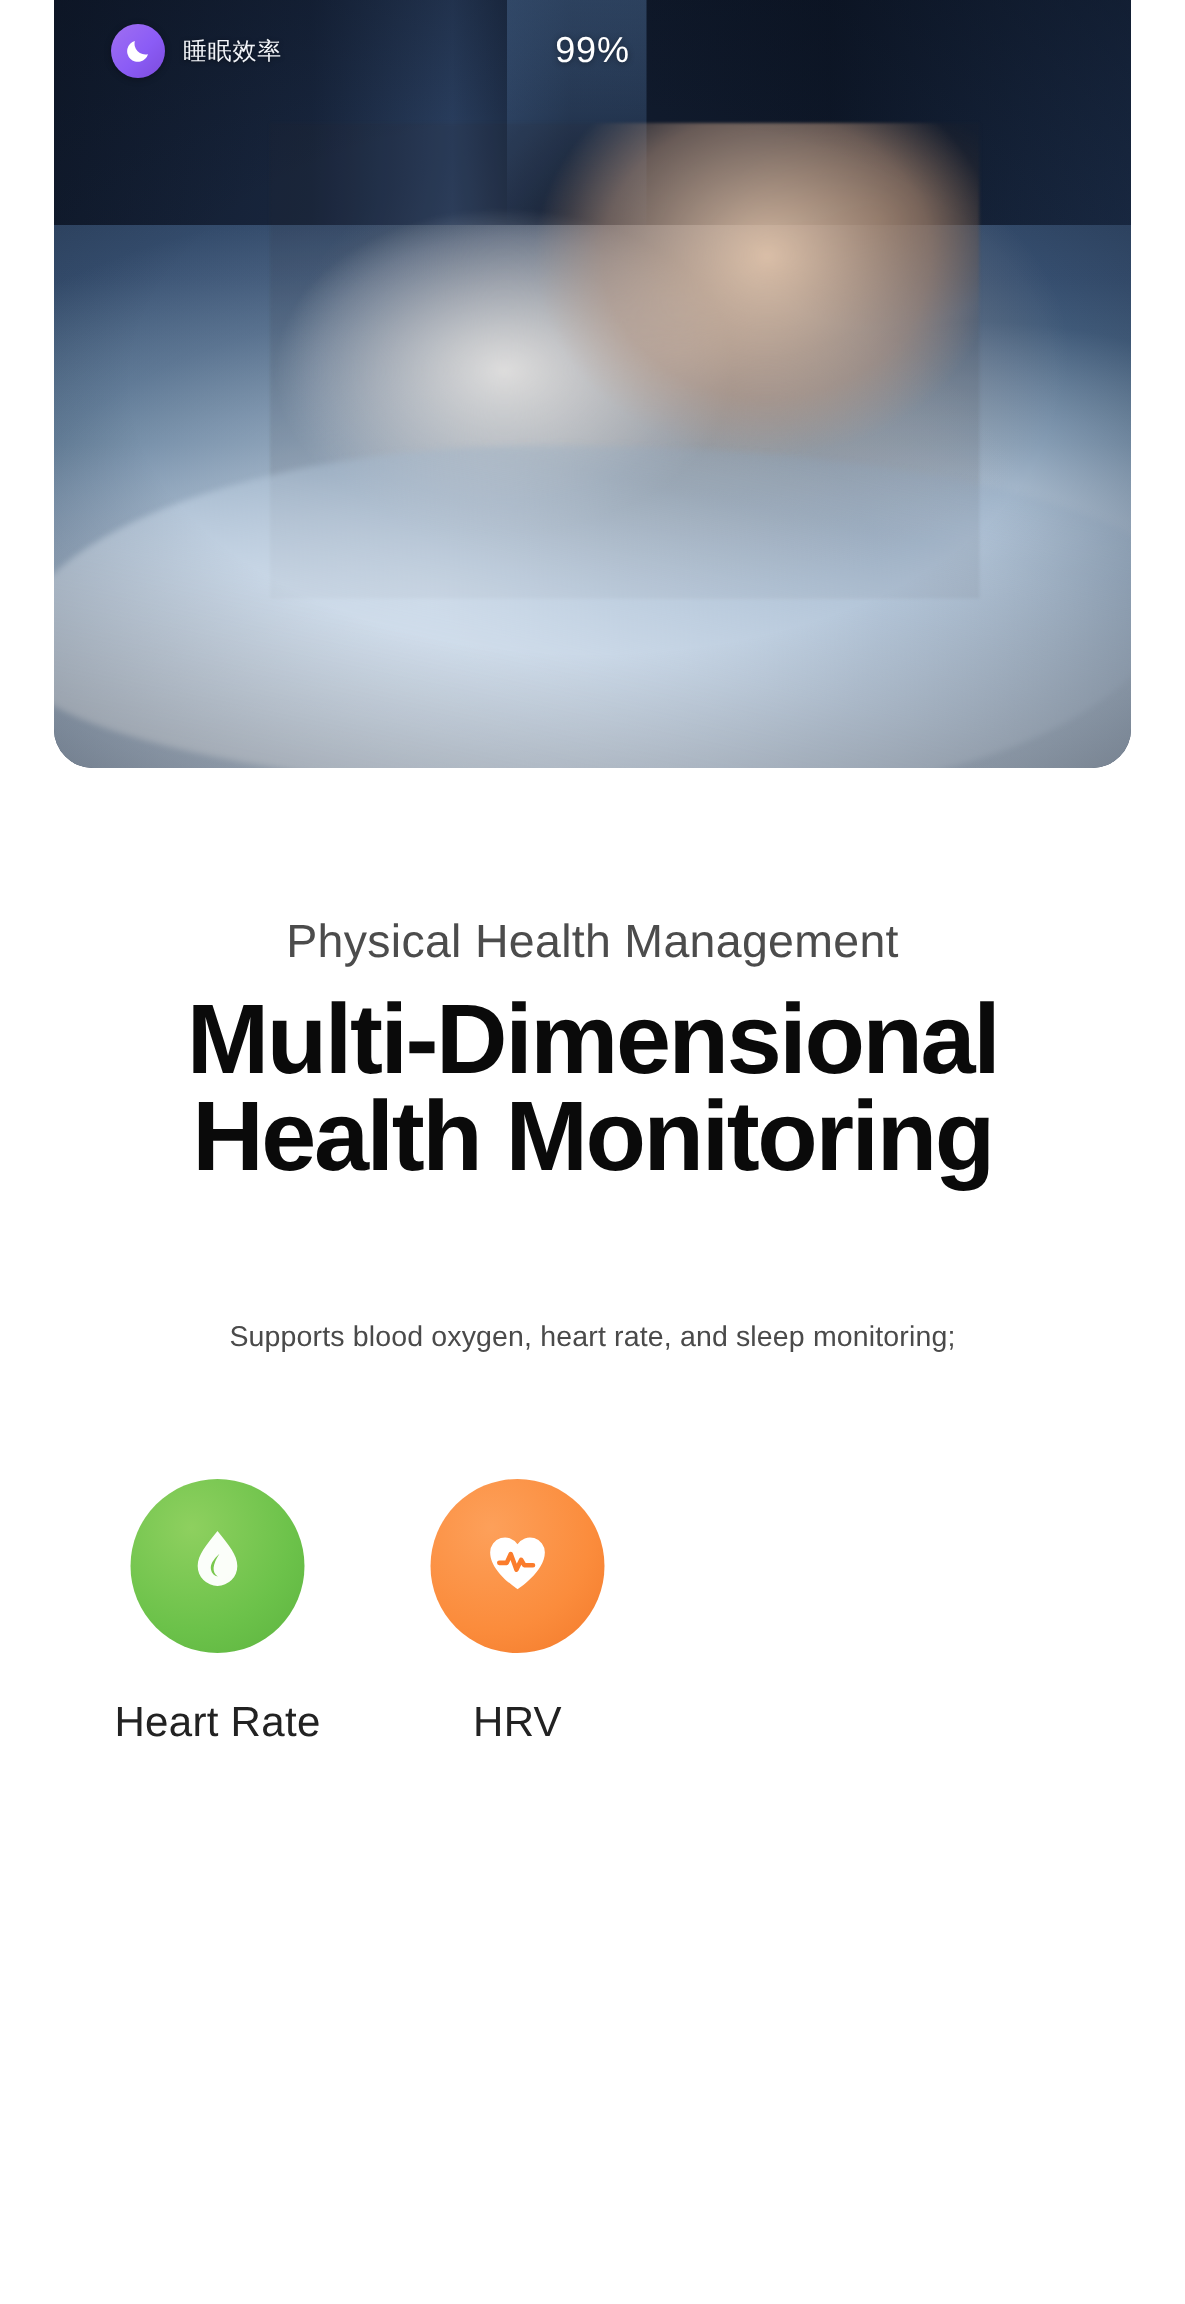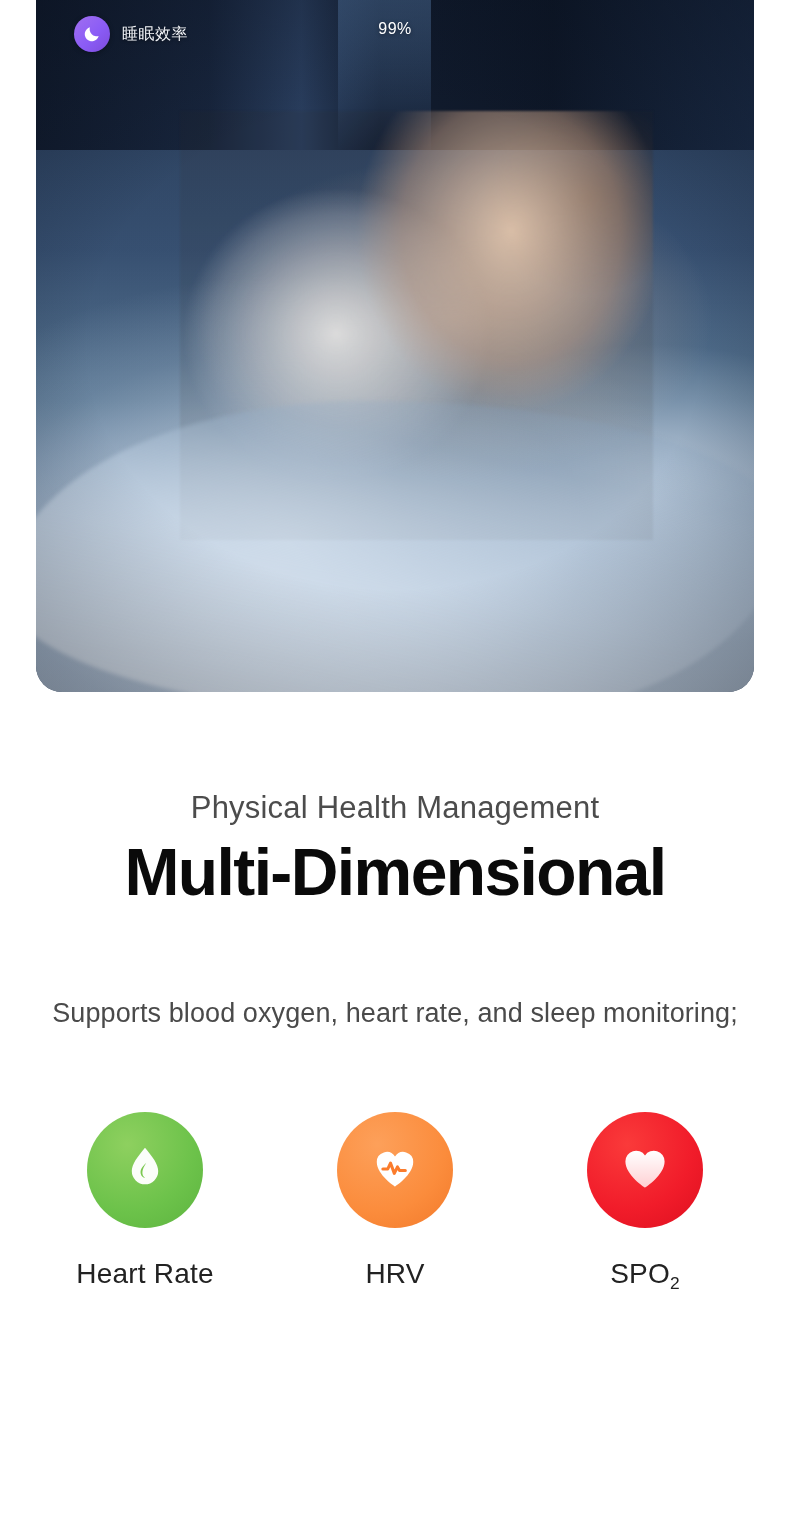--- a/index.html
+++ b/index.html
@@ -22,21 +22,21 @@
     position: relative;
     display: flex;
     flex-direction: column;
     align-items: center;
   }
 
   
   .hero {
     position: relative;
     width: 718px;
-    height: 692px;
+    height: 512px;
     margin-top: 0;
     border-radius: 0 0 26px 26px;
     overflow: hidden;
     background: #16233a;
   }
 
   
   .hero-bg {
     position: absolute;
     inset: 0;
@@ -127,21 +127,21 @@
     font-size: 16px;
     color: #f2f4f8;
     letter-spacing: 0.5px;
     text-shadow: 0 1px 3px rgba(0,0,0,0.5);
   }
   .hero-value {
     position: absolute;
     left: 50%;
     top: 20px;
     transform: translateX(-50%);
-    font-size: 16px;
+    font-size: 24px;
     color: #ffffff;
     letter-spacing: 0.5px;
     text-shadow: 0 1px 4px rgba(0,0,0,0.45);
     z-index: 4;
   }
 
   
   .eyebrow {
     margin-top: 98px;
     font-size: 31px;
@@ -158,33 +158,33 @@
     font-weight: 700;
     letter-spacing: -1.6px;
     color: #0a0a0a;
   }
   .headline .l2 {
     display: block;
   }
   .subcopy {
     margin-top: 44px;
     text-align: center;
-    font-size: 27px;
+    font-size: 19px;
     line-height: 1.42;
     color: #4a4a4a;
     font-weight: 400;
     letter-spacing: 0.1px;
   }
 
   
   .features {
     margin-top: 80px;
     width: 700px;
     display: flex;
-    justify-content: space-between;
+    justify-content: flex-start;
     align-items: flex-start;
   }
   .feature {
     width: 200px;
     display: flex;
     flex-direction: column;
     align-items: center;
   }
   .feature-circle {
     width: 116px;
@@ -229,20 +229,21 @@
       <span class="badge-label">睡眠效率</span>
     </div>
 
     <div class="hero-value">99%</div>
   </div>
 
   <div class="eyebrow">Physical Health Management</div>
 
   <h1 class="headline">
     <span>Multi-Dimensional</span>
+    <span class="l2">Health Monitoring</span>
   </h1>
 
   <div class="subcopy">
     <div>Supports blood oxygen, heart rate, and sleep monitoring;</div>
   </div>
 
   <div class="features">
 
     <div class="feature">
       <div class="feature-circle" style="background: radial-gradient(circle at 35% 28%, #8ed05f 0%, #6cc24a 60%, #5cb33f 100%);">
@@ -261,34 +262,16 @@
         <span>
           <svg width="54" height="54" viewBox="0 0 24 24" aria-hidden="true">
             <path d="M12 20.2S3.9 15 3.9 9.3A4.4 4.4 0 0 1 12 6.9a4.4 4.4 0 0 1 8.1 2.4c0 5.7-8.1 10.9-8.1 10.9z" fill="#ffffff"></path>
             <path d="M6.6 12.4h2.2l1.2-2.6 1.7 4.6 1.4-2.9 0.9 1.6h2.6" fill="none" stroke="#fb7c2c" stroke-width="1.35" stroke-linecap="round" stroke-linejoin="round"></path>
           </svg>
         </span>
       </div>
       <div class="feature-label">HRV</div>
     </div>
 
-    <div class="feature">
-      <div class="feature-circle" style="background: radial-gradient(circle at 35% 28%, #fa3a3a 0%, #f11c2a 58%, #dd0f1f 100%);">
-        <span>
-          <svg width="56" height="56" viewBox="0 0 24 24" aria-hidden="true">
-            <defs>
-              <linearGradient id="heartGrad" x1="0" y1="0" x2="0" y2="1">
-                <stop offset="0%" stop-color="#ffffff"></stop>
-                <stop offset="100%" stop-color="#ffd0d3"></stop>
-              </linearGradient>
-            </defs>
-            <path d="M12 20.4S3.6 15 3.6 9.2A4.6 4.6 0 0 1 12 6.6a4.6 4.6 0 0 1 8.4 2.6c0 5.8-8.4 11.2-8.4 11.2z" fill="url(#heartGrad)"></path>
-          </svg>
-        </span>
-      </div>
-      <div class="feature-label">
-        <span>SPO</span><sub>2</sub>
-      </div>
-    </div>
 
   </div>
 
 </div>
 
 </body></html>

